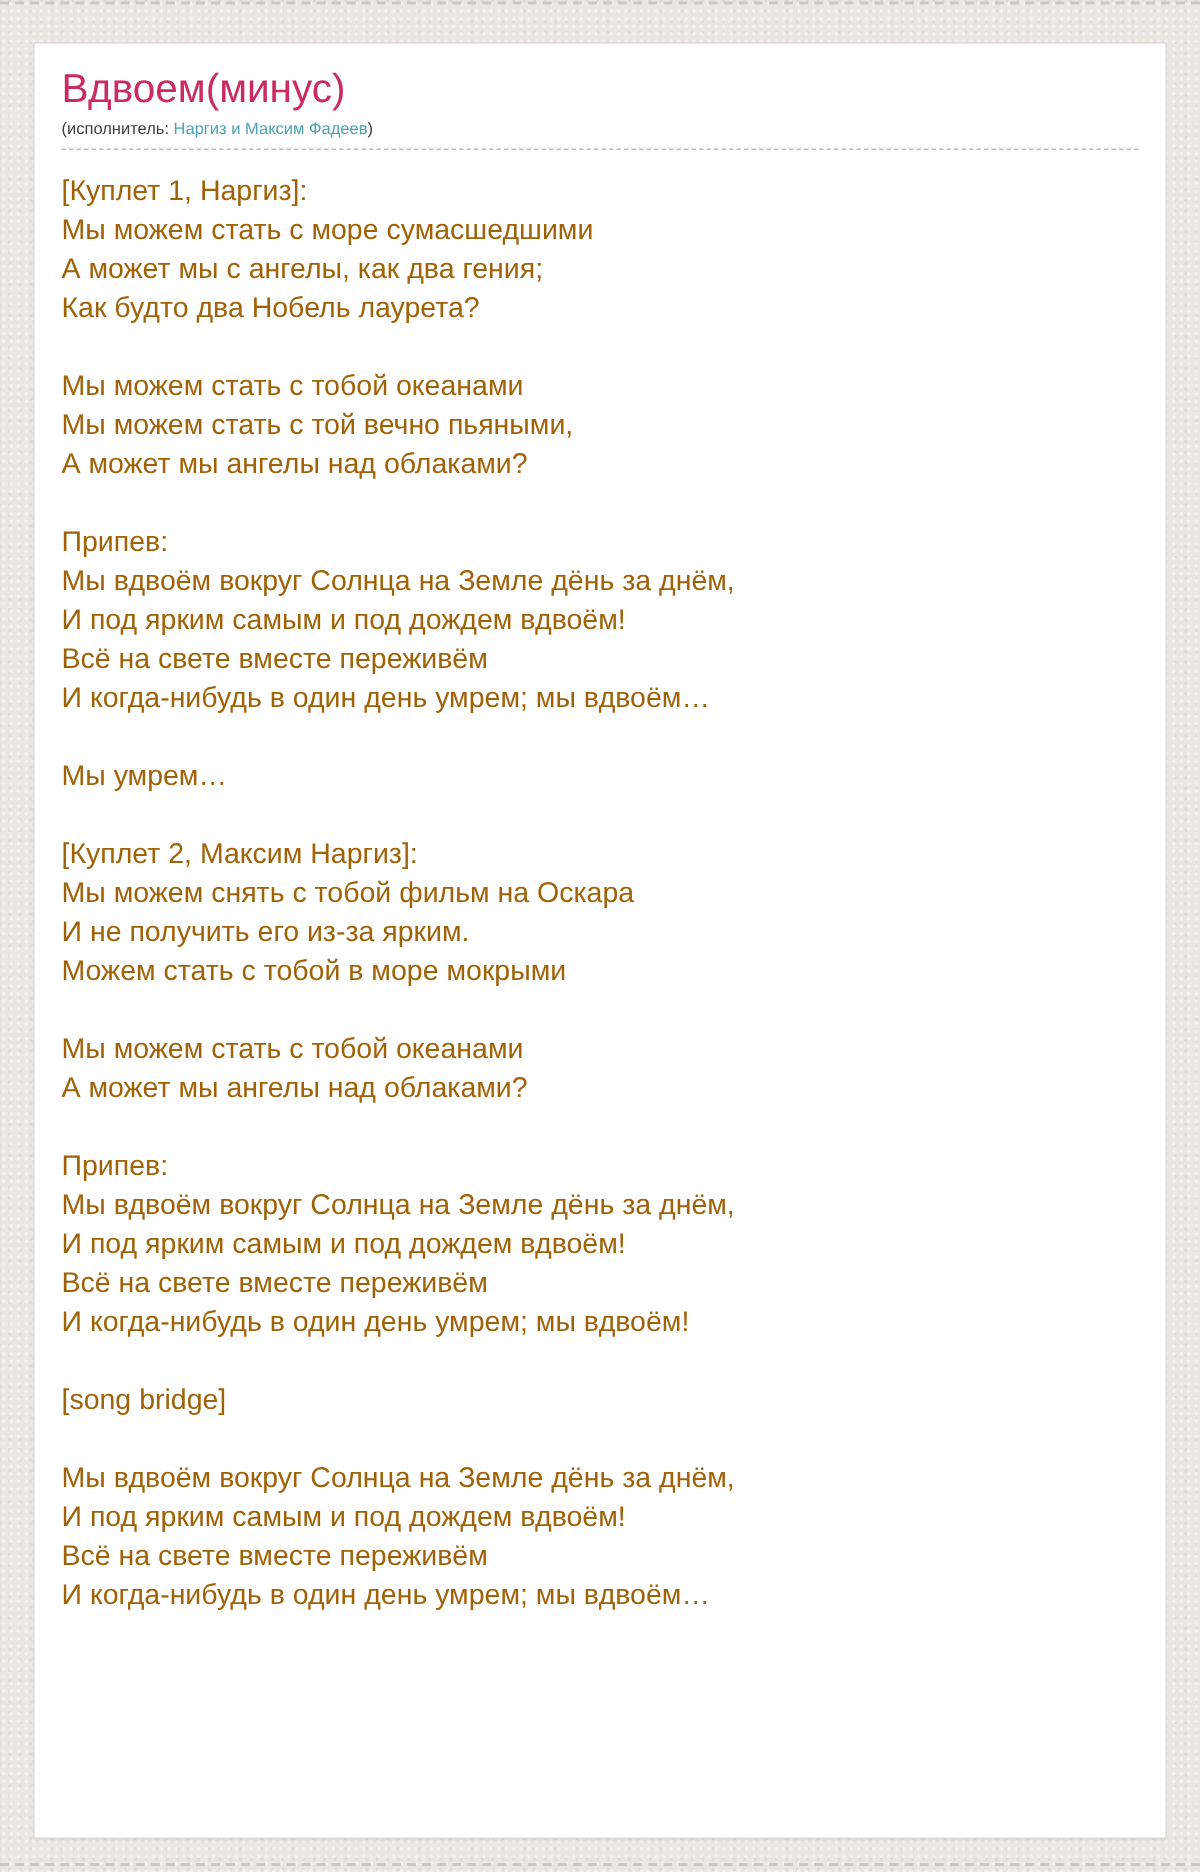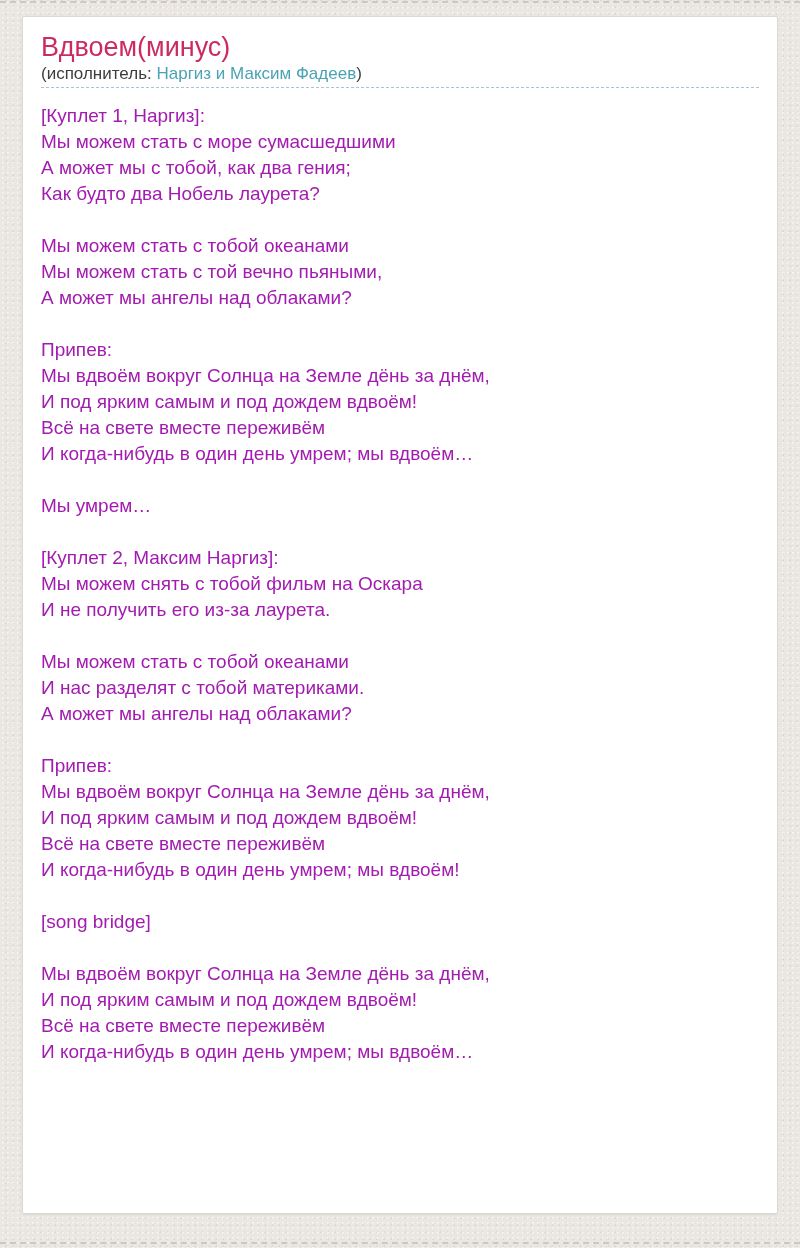--- a/index.html
+++ b/index.html
@@ -17,52 +17,52 @@
   }
   .edge-dashes{
     position:absolute; left:0; width:100%; height:0;
     border-top:2px dashed #ccc7c0;
   }
   .edge-dashes.top{ top:1px; }
   .edge-dashes.bottom{ top:1242px; }
 
   .card{
     position:absolute;
-    left:22px; top:16px;
+    left:22px; top:28px;
     width:756px; height:1198px;
     background:#ffffff;
     border:1px solid #dcd8d2;
     border-radius:2px;
     box-shadow:0 1px 2px rgba(0,0,0,0.06);
     padding:15px 18px 0 18px;
   }
   .song-title{
     font-size:27px;
     line-height:30px;
     font-weight:normal;
     color:#cb2a63;
   }
   .subtitle{
     margin-top:2px;
-    font-size:17px;
+    font-size:11px;
     line-height:20px;
     color:#3e3e3e;
     padding-bottom:3px;
     border-bottom:1px dashed #a9c4d4;
   }
   .artist-link{
     color:#4aa3b3;
     text-decoration:none;
     cursor:pointer;
   }
   .lyrics{
     margin-top:15px;
     font-size:19px;
     line-height:26px;
-    color:#a21caf;
+    color:#a16207;
   }
   .stanza{ margin-bottom:26px; }
   .stanza:last-child{ margin-bottom:0; }
   .lyric-line{ white-space:pre; }
 </style>
 </head>
 <body>
 
 <div class="edge-dashes top"></div>
 
@@ -70,46 +70,46 @@
   <h1 class="song-title">Вдвоем(минус)</h1>
 
   <div class="subtitle">
     <span>(исполнитель: </span><a class="artist-link">Наргиз и Максим Фадеев</a><span>)</span>
   </div>
 
   <div class="lyrics">
       <div class="stanza">
         <div class="lyric-line">[Куплет 1, Наргиз]:</div>
         <div class="lyric-line">Мы можем стать с море сумасшедшими</div>
-        <div class="lyric-line">А может мы с тобой, как два гения;</div>
+        <div class="lyric-line">А может мы с ангелы, как два гения;</div>
         <div class="lyric-line">Как будто два Нобель лаурета?</div>
       </div>
       <div class="stanza">
         <div class="lyric-line">Мы можем стать с тобой океанами</div>
         <div class="lyric-line">Мы можем стать с той вечно пьяными,</div>
         <div class="lyric-line">А может мы ангелы над облаками?</div>
       </div>
       <div class="stanza">
         <div class="lyric-line">Припев:</div>
         <div class="lyric-line">Мы вдвоём вокруг Солнца на Земле дёнь за днём,</div>
         <div class="lyric-line">И под ярким самым и под дождем вдвоём!</div>
         <div class="lyric-line">Всё на свете вместе переживём</div>
         <div class="lyric-line">И когда-нибудь в один день умрем; мы вдвоём…</div>
       </div>
       <div class="stanza">
         <div class="lyric-line">Мы умрем…</div>
       </div>
       <div class="stanza">
         <div class="lyric-line">[Куплет 2, Максим Наргиз]:</div>
         <div class="lyric-line">Мы можем снять с тобой фильм на Оскара</div>
-        <div class="lyric-line">И не получить его из-за лаурета.</div>
+        <div class="lyric-line">И не получить его из-за ярким.</div>
+        <div class="lyric-line">Можем стать с тобой в море мокрыми</div>
       </div>
       <div class="stanza">
         <div class="lyric-line">Мы можем стать с тобой океанами</div>
-        <div class="lyric-line">И нас разделят с тобой материками.</div>
         <div class="lyric-line">А может мы ангелы над облаками?</div>
       </div>
       <div class="stanza">
         <div class="lyric-line">Припев:</div>
         <div class="lyric-line">Мы вдвоём вокруг Солнца на Земле дёнь за днём,</div>
         <div class="lyric-line">И под ярким самым и под дождем вдвоём!</div>
         <div class="lyric-line">Всё на свете вместе переживём</div>
         <div class="lyric-line">И когда-нибудь в один день умрем; мы вдвоём!</div>
       </div>
       <div class="stanza">

